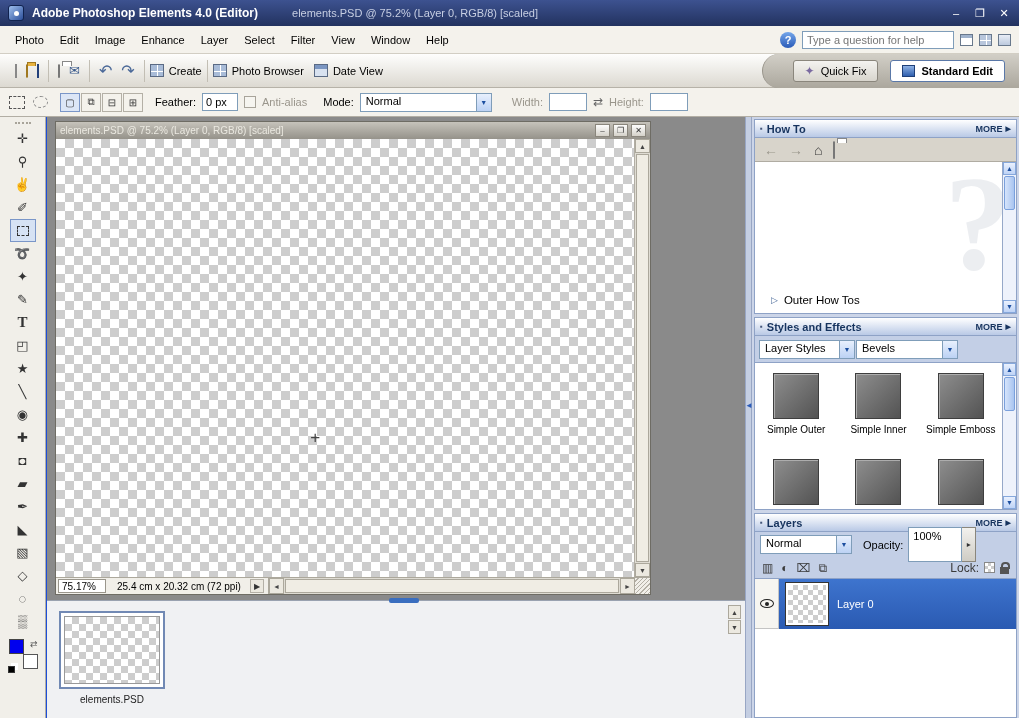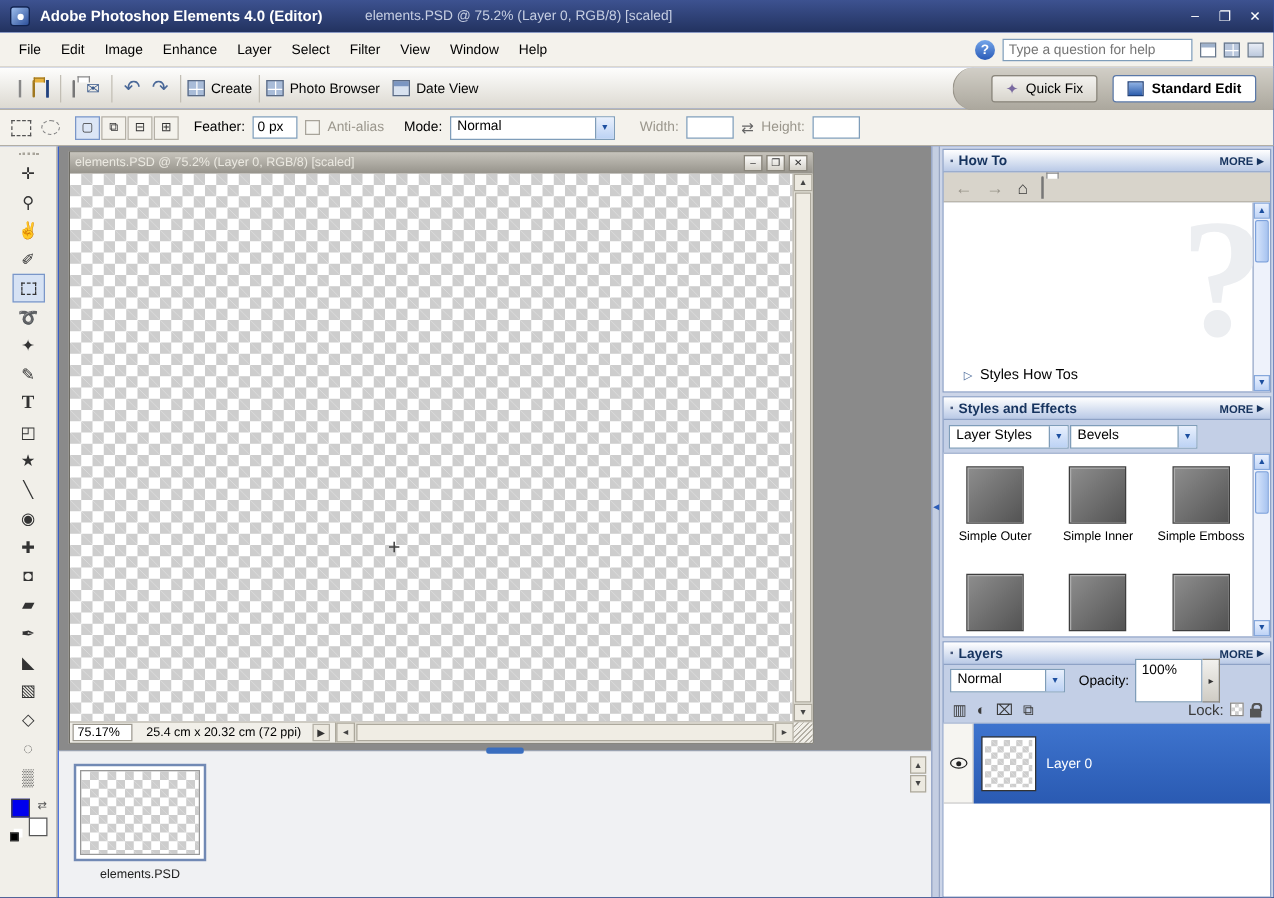--- a/index.html
+++ b/index.html
@@ -150,21 +150,21 @@
   .dd-blend{width:92px;}
   .opacity-wrap{display:flex;align-items:stretch;height:35px;}
   .opacity-box{width:54px;border:1px solid #7f9db9;background:#fff;padding:2px 4px 0;}
   .spin-btn{width:14px;background:linear-gradient(#f2f1ee,#cfccc4);border:1px solid #8a867c;border-left:none;font-size:8px;color:#333;display:flex;align-items:center;justify-content:center;}
   .layers-icons{height:21px;display:flex;align-items:center;gap:8px;padding:0 7px;font-size:12px;color:#3a3a3a;flex:0 0 auto;}
   .lock-group{margin-left:auto;display:flex;align-items:center;gap:5px;}
   .ic-checker{width:11px;height:11px;border:1px solid #888;background-size:6px 6px;background-position:0 0,3px 3px;}
   .ic-lock{width:9px;height:7px;background:#555;position:relative;margin-top:5px;}
   .ic-lock::before{content:"";position:absolute;top:-5px;left:1px;width:5px;height:5px;border:2px solid #555;border-bottom:none;border-radius:4px 4px 0 0;}
   .layers-list{flex:1;background:#fff;border-top:1px solid #8ea2c6;display:flex;flex-direction:column;min-height:0;}
-  .layer-row{height:64px;display:flex;align-items:stretch;flex:0 0 auto;}
+  .layer-row{height:50px;display:flex;align-items:stretch;flex:0 0 auto;}
   .eye-cell{width:24px;border-right:1px solid #c4c4c4;border-bottom:1px solid #c4c4c4;display:flex;align-items:center;justify-content:center;background:#f6f5f1;flex:0 0 auto;}
   .ic-eye{width:14px;height:9px;border:1px solid #222;border-radius:50%;position:relative;}
   .ic-eye::after{content:"";position:absolute;left:4px;top:2px;width:4px;height:4px;background:#222;border-radius:50%;}
   .layer-main{flex:1;background:linear-gradient(#3e74ce,#2a5ab2);display:flex;align-items:center;gap:9px;padding:0 7px;color:#fff;}
   .layer-thumb{width:42px;height:42px;border:2px solid #fff;outline:1px solid #333;background-size:10px 10px;background-position:0 0,5px 5px;flex:0 0 auto;}
   .layer-name{font-size:11px;}
   .layers-empty{flex:1;background:#fff;}
 </style>
 </head>
 <body>
@@ -176,21 +176,21 @@
     <span class="app-title">Adobe Photoshop Elements 4.0 (Editor)</span>
     <span class="doc-info">elements.PSD @ 75.2% (Layer 0, RGB/8) [scaled]</span>
     <span class="win-controls">
       <span class="win-btn">–</span>
       <span class="win-btn">❐</span>
       <span class="win-btn">✕</span>
     </span>
   </div>
 
   <div class="menubar">
-    <span class="menu-item">File</span>
+    <span class="menu-item">Photo</span>
     <span class="menu-item">Edit</span>
     <span class="menu-item">Image</span>
     <span class="menu-item">Enhance</span>
     <span class="menu-item">Layer</span>
     <span class="menu-item">Select</span>
     <span class="menu-item">Filter</span>
     <span class="menu-item">View</span>
     <span class="menu-item">Window</span>
     <span class="menu-item">Help</span>
     <span class="menu-right">
@@ -408,21 +408,21 @@
         <span class="nav-dis">←</span>
         <span class="nav-dis">→</span>
         <span class="nav-en">⌂</span>
         <span><span class="ic-printer"></span></span>
       </div>
       <div class="howto-body">
         <div class="howto-content">
           <span class="watermark">?</span>
           <span class="howto-link">
             <span class="link-tri">▷</span>
-            <span>Styles How Tos</span>
+            <span>Outer How Tos</span>
           </span>
         </div>
         <div class="bluescroll">
           <span class="bs-btn">▲</span>
           <span class="bs-thumb"></span>
           <span class="bs-track"></span>
           <span class="bs-btn">▼</span>
         </div>
       </div>
     </div>

